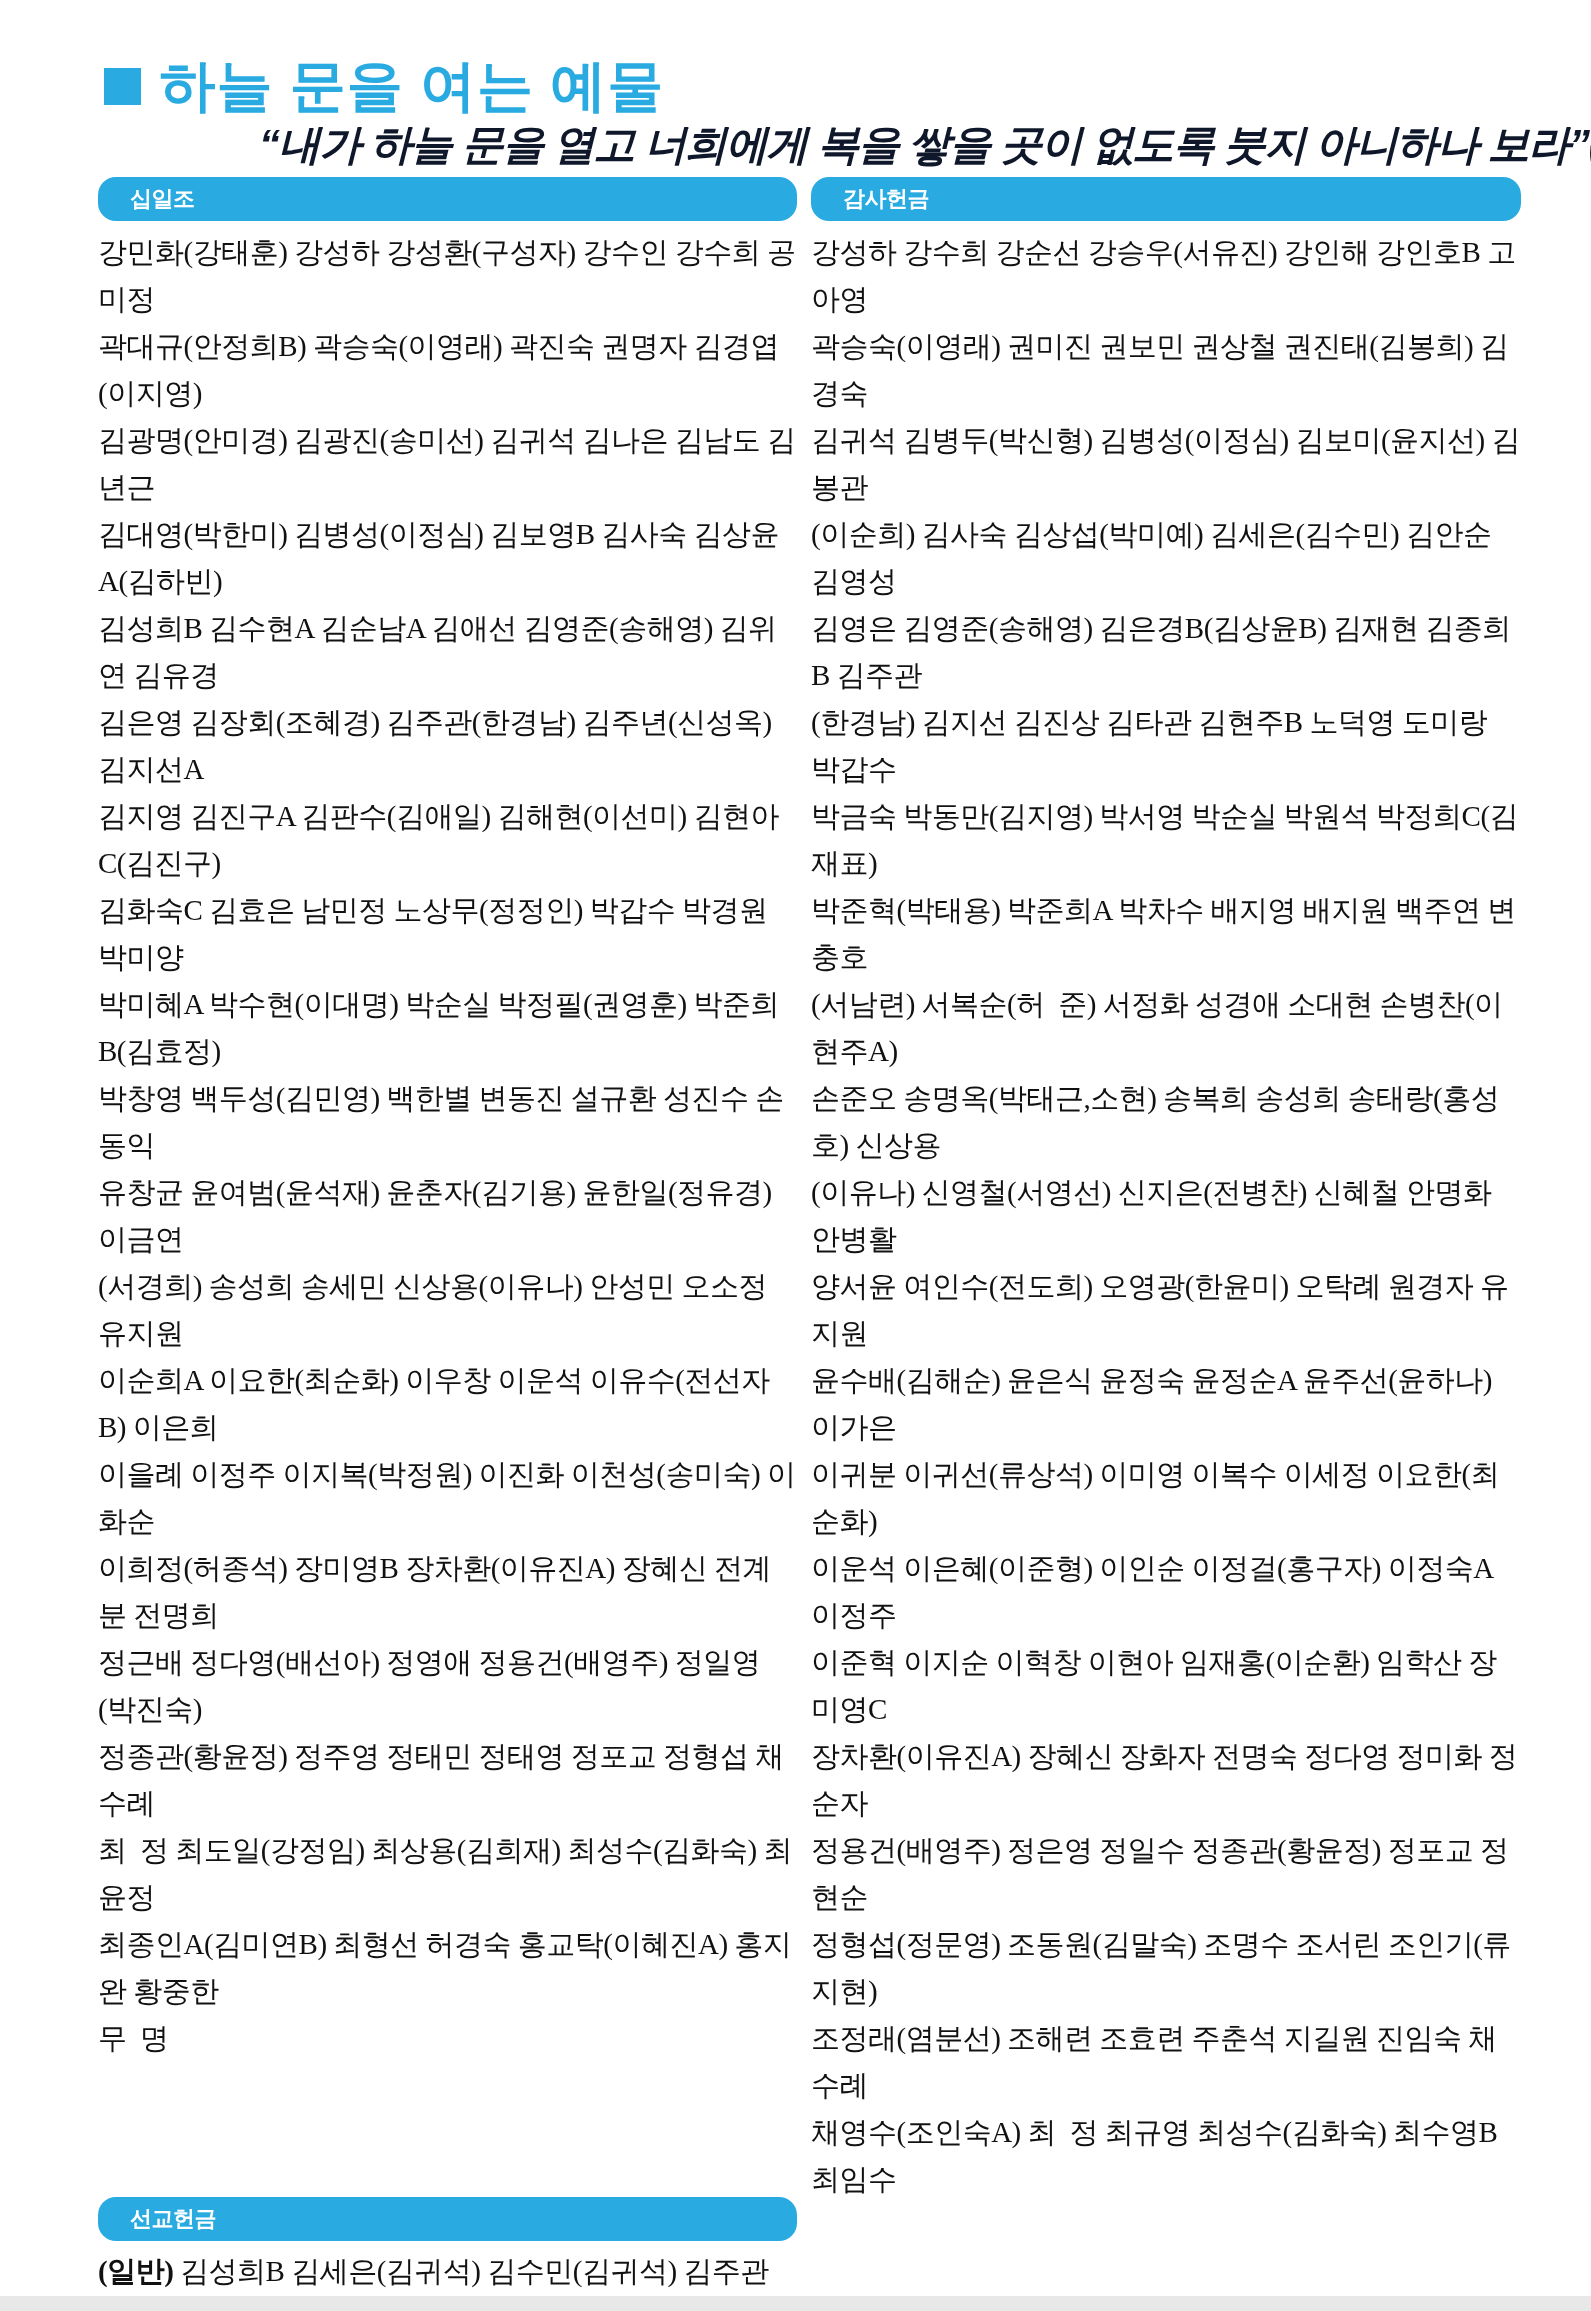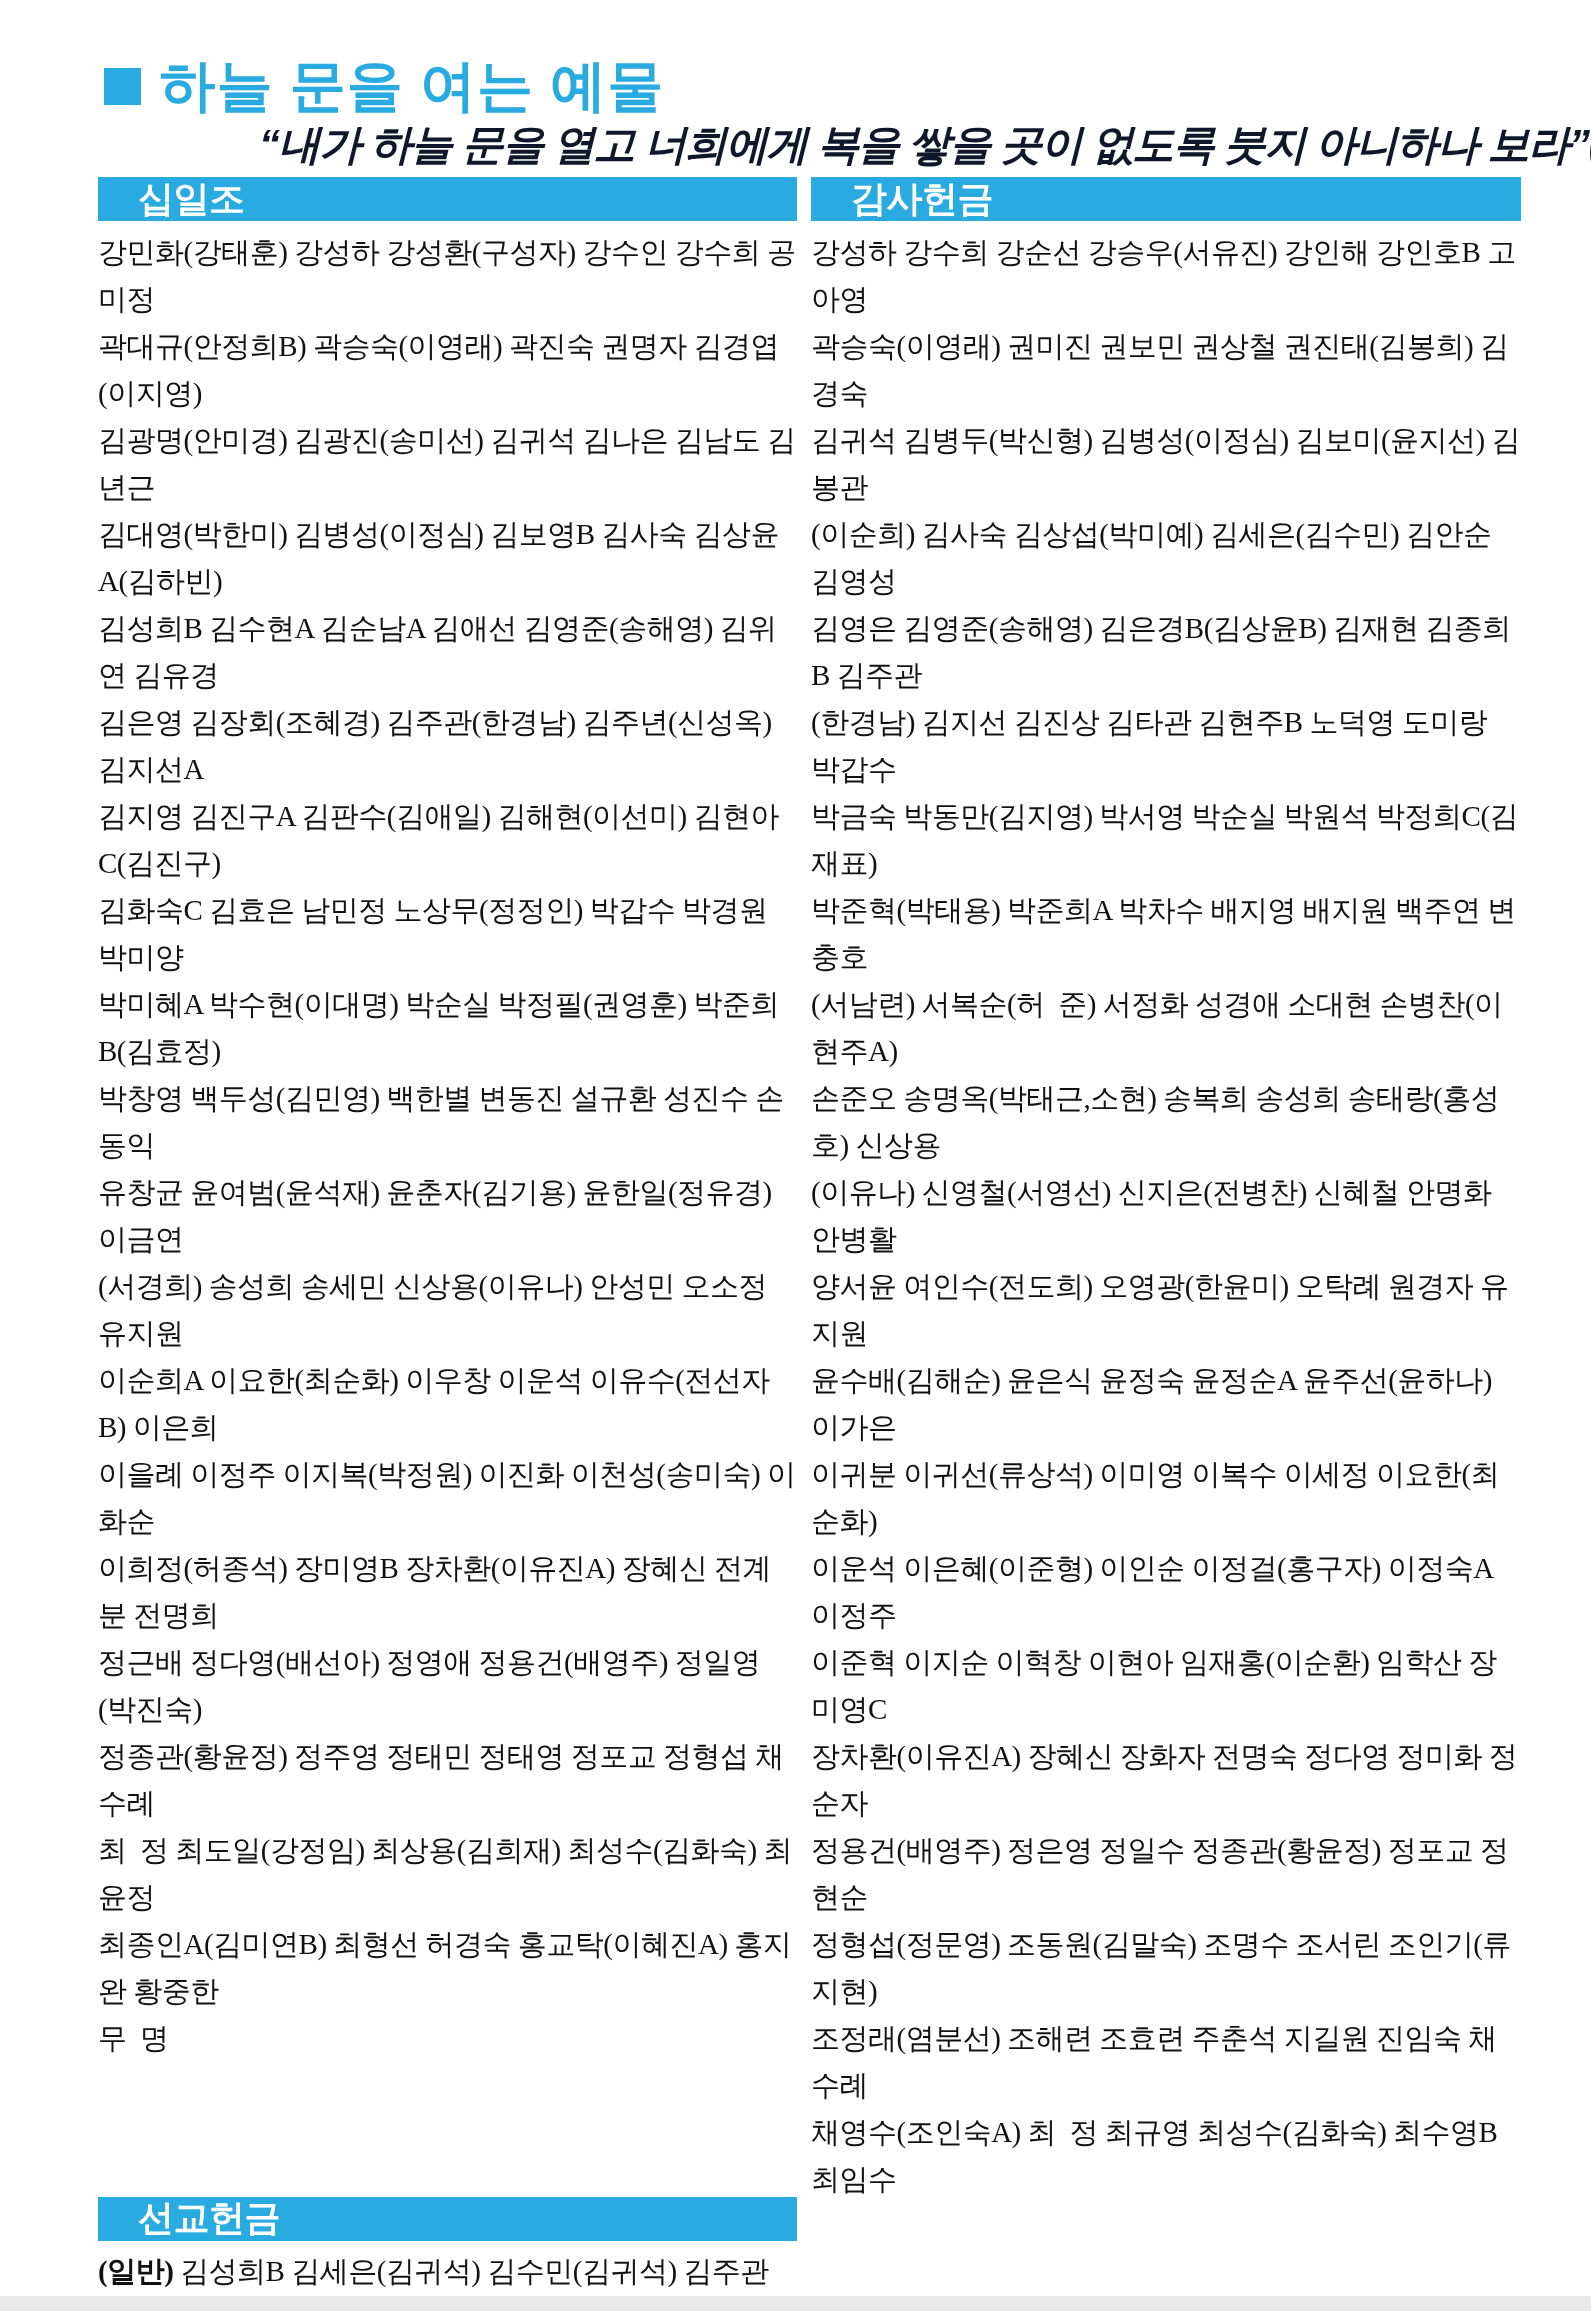--- a/index.html
+++ b/index.html
@@ -40,24 +40,25 @@
   .column{position:absolute;top:177px;}
   #col-left{left:98px;width:699px;}
   #col-right{left:811px;width:710px;}
   
   .section{margin:0;}
   .bar{
     height:44px;
     background:var(--accent,#29abe2);
     color:#ffffff;
     font-family:"Liberation Sans", sans-serif;
-    font-size:36px;font-weight:bold;
+    font-size:22px;font-weight:bold;
     display:flex;align-items:center;
-    padding-left:40px;
+    padding-left:32px;
     letter-spacing:-0.5px;
+    border-radius:18px;
   }
   .body{margin-top:7.5px;}
   .line{
     font-size:29px;
     line-height:47px;
     color:#111111;
     letter-spacing:-0.5px;
     white-space:pre-wrap;
   }
   .line b{font-weight:bold;}

